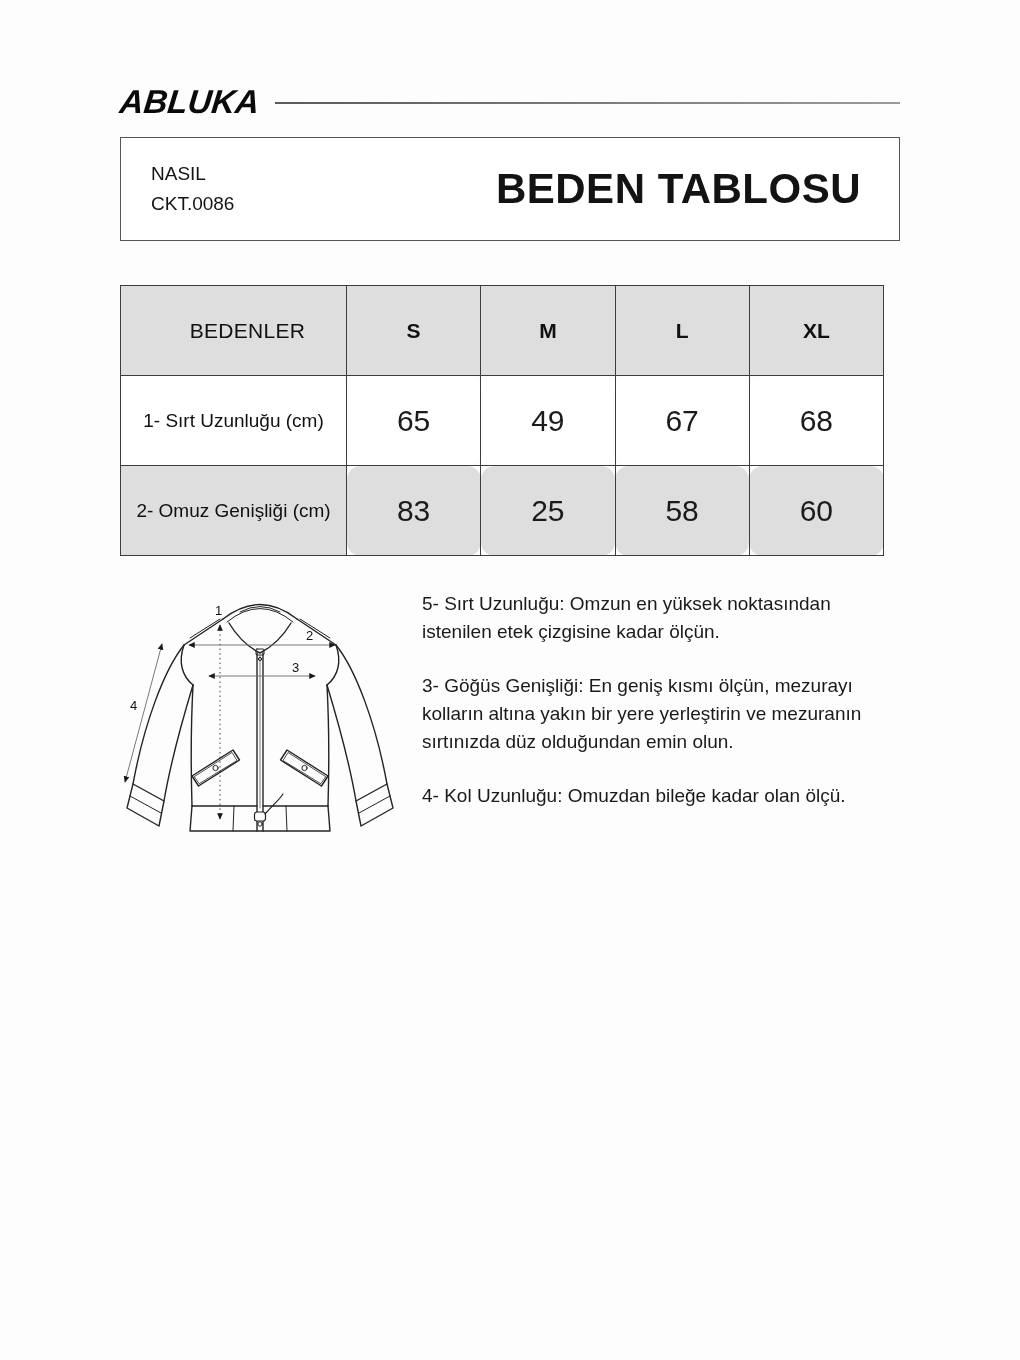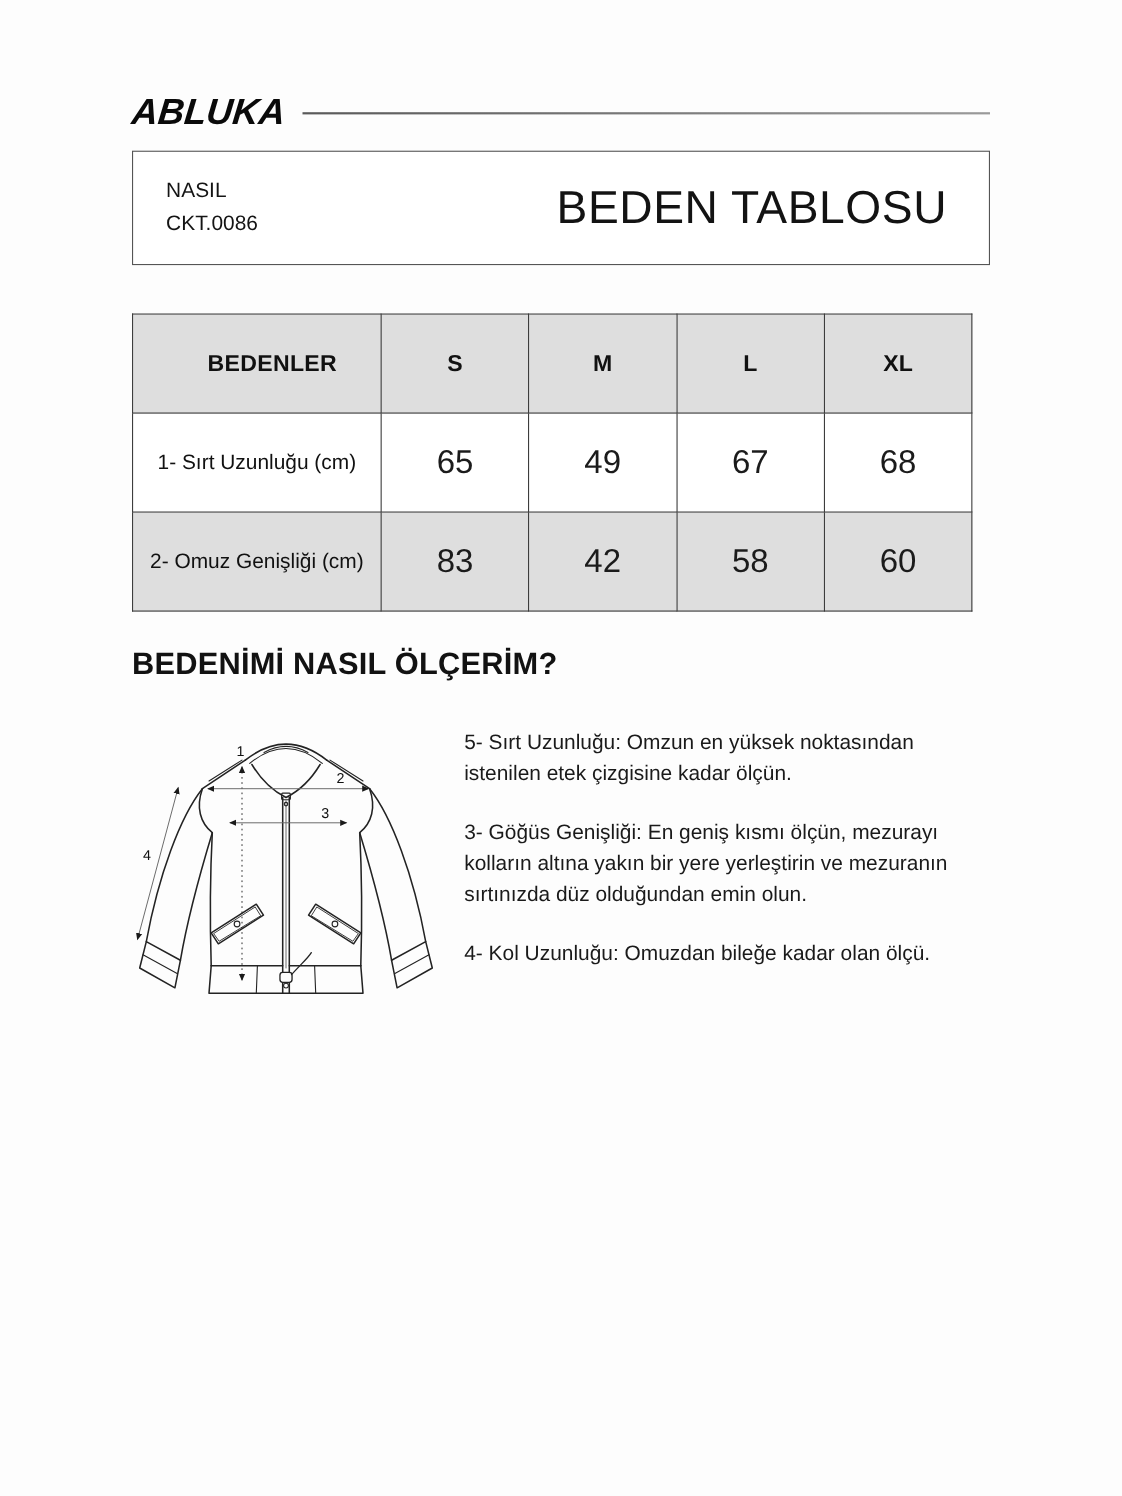--- a/index.html
+++ b/index.html
@@ -20,33 +20,33 @@
     color: #0a0a0a; white-space: nowrap; padding-right: 16px;
   }
   .logo-rule { flex: 1; height: 2px; background: linear-gradient(to right, #5a5a5a, #9a9a9a); margin-top: 2px; }
   
   .title-box {
     border: 1.5px solid #555; background: #fff;
     height: 104px; display: flex; align-items: center;
     padding: 0 30px; margin-bottom: 44px;
   }
   .product-meta { font-size: 19px; line-height: 30px; color: #141414; }
-  .doc-title { margin-left: auto; font-size: 42px; font-weight: 400; letter-spacing: 0.5px; color: #131313; padding-right: 8px; white-space: nowrap; }
+  .doc-title { margin-left: auto; font-size: 42px; font-weight: 700; letter-spacing: 0.5px; color: #131313; padding-right: 8px; white-space: nowrap; }
   
   table.size-table { border-collapse: collapse; width: 764px; table-layout: fixed; margin-bottom: 32px; }
   table.size-table th, table.size-table td {
     border: 1.5px solid #3d3d3d; height: 90px;
     text-align: center; vertical-align: middle; background: #fff;
   }
   table.size-table col.c-label { width: 226px; }
   table.size-table .shaded { background: #dedede; }
-  th.head-label { font-size: 21px; font-weight: 700; letter-spacing: 0.3px; padding-left: 28px; }
+  th.head-label { font-size: 21px; font-weight: 400; letter-spacing: 0.3px; padding-left: 28px; }
   th.head-size { font-size: 21px; font-weight: 700; }
   td.row-label { font-size: 19px; font-weight: 400; }
-  td.size-value { font-size: 30px; font-weight: 400; color: #1b1b1b; }
+  td.size-value { font-size: 30px; font-weight: 400; color: #1b1b1b; border-radius: 14px; }
   
   .measure-heading { font-size: 28px; font-weight: 800; letter-spacing: 0.2px; color: #121212; margin-bottom: 40px; }
   .measure-row { display: flex; align-items: flex-start; }
   .diagram { width: 302px; flex: 0 0 302px; }
   .instructions { flex: 1; padding-top: 2px; }
   .instructions p { font-size: 19px; line-height: 1.47; color: #1a1a1a; margin-bottom: 26px; }
   .instructions p:last-child { margin-bottom: 0; }
 </style>
 </head>
 <body>
@@ -87,28 +87,27 @@
       <tr>
         <td class="row-label">1- Sırt Uzunluğu (cm)</td>
         <td class="size-value">65</td>
         <td class="size-value">49</td>
         <td class="size-value">67</td>
         <td class="size-value">68</td>
       </tr>
       <tr>
         <td class="row-label shaded">2- Omuz Genişliği (cm)</td>
         <td class="size-value shaded">83</td>
-        <td class="size-value shaded">42</td>
+        <td class="size-value shaded">25</td>
         <td class="size-value shaded">58</td>
         <td class="size-value shaded">60</td>
       </tr>
     </tbody>
   </table>
 
-  <h2 class="measure-heading">BEDENİMİ NASIL ÖLÇERİM?</h2>
 
   <section class="measure-row">
 
     <div class="diagram">
       <svg viewBox="0 0 300 270" width="300" height="270" aria-hidden="true">
         <defs>
           <marker id="arrow" markerWidth="8" markerHeight="8" viewBox="0 0 10 10" refX="8" refY="5" orient="auto-start-reverse">
             <path d="M0,1 L9,5 L0,9 Z" fill="#1a1a1a"></path>
           </marker>
         </defs>

